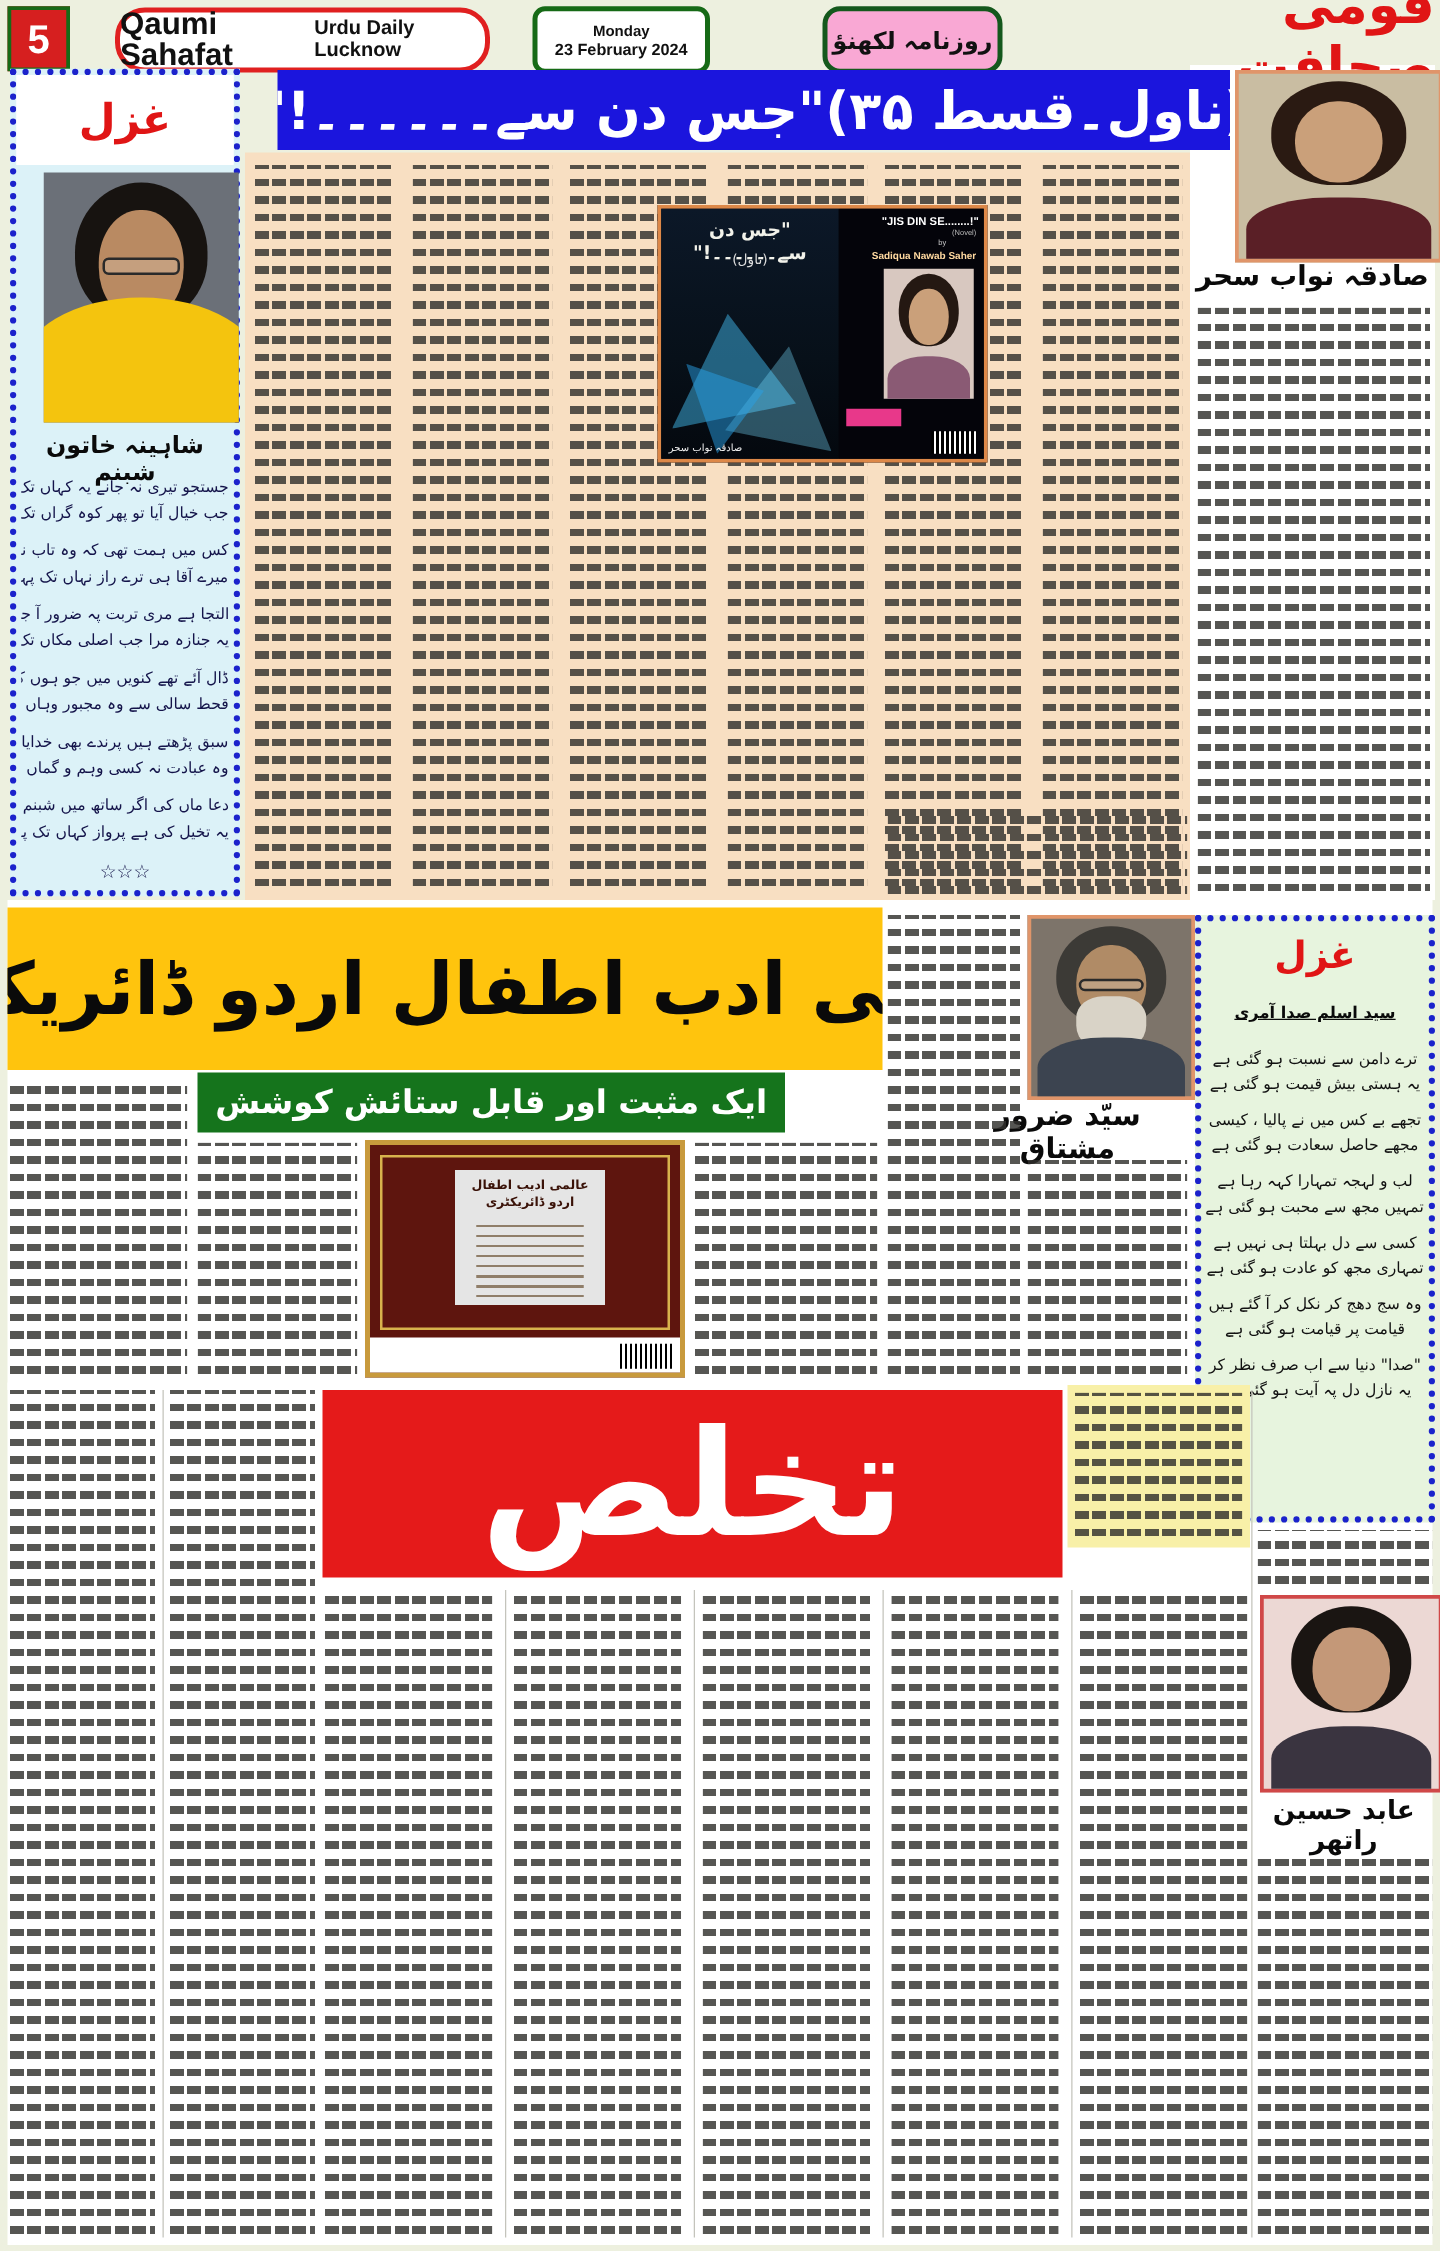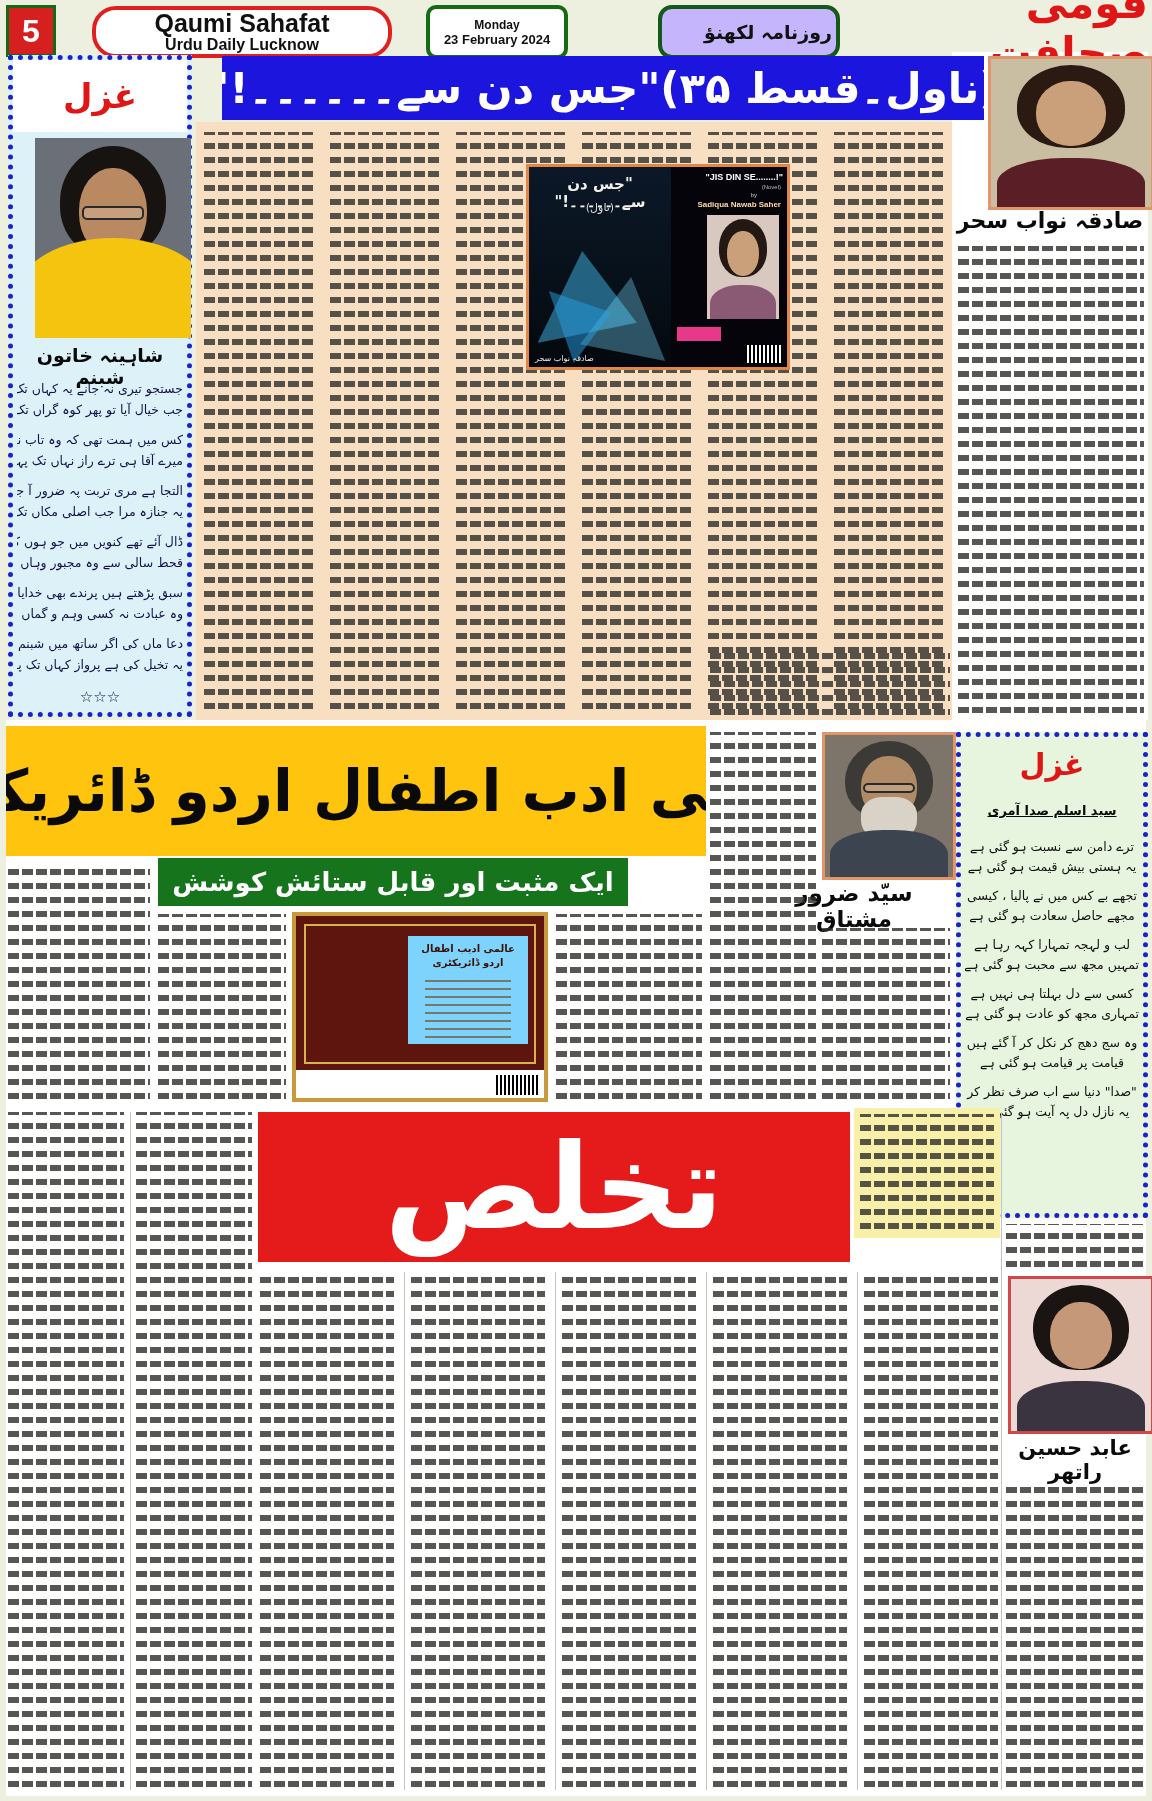--- a/index.html
+++ b/index.html
@@ -9,29 +9,29 @@
   
   .sim{position:absolute;
     background-image:repeating-linear-gradient(0deg,transparent 0 3px,#32312e 3px 9px,transparent 9px 14px);
     -webkit-mask-image:repeating-linear-gradient(90deg,#000 0 11px,transparent 11px 14px);
     mask-image:repeating-linear-gradient(90deg,#000 0 11px,transparent 11px 14px);
     opacity:.82;}
   
   .pageno{left:6px;top:5px;width:44px;height:46px;background:#D61F1F;border:3px solid #166A16;
     color:#fff;font:bold 32px "Liberation Sans",sans-serif;display:flex;align-items:center;justify-content:center;}
   .masthead{left:92px;top:6px;width:292px;height:44px;background:#fff;border:4px solid #E02020;border-radius:24px;
-    display:flex;flex-direction:column;align-items:center;justify-content:center;font-family:"Liberation Sans",sans-serif;}
+    display:flex;flex-direction:row;align-items:center;justify-content:center;font-family:"Liberation Sans",sans-serif;}
   .masthead .t{font-size:25px;font-weight:bold;color:#111;line-height:25px;}
   .masthead .s{font-size:16px;font-weight:bold;color:#111;}
   .datebox{left:426px;top:5px;width:134px;height:46px;background:#fff;border:4px solid #166A16;border-radius:10px;
     display:flex;flex-direction:column;align-items:center;justify-content:center;font-family:"Liberation Sans",sans-serif;}
   .datebox .d1{font-size:12px;font-weight:bold;color:#111;}
   .datebox .d2{font-size:13px;font-weight:bold;color:#111;}
-  .urdubox{left:658px;top:5px;width:136px;height:46px;background:#c4b5fd;border:4px solid #14581C;border-radius:14px;
-    display:flex;align-items:center;justify-content:center;font-size:19px;font-weight:bold;color:#111;padding-left:38px;}
+  .urdubox{left:658px;top:5px;width:136px;height:46px;background:#f9a8d4;border:4px solid #14581C;border-radius:14px;
+    display:flex;align-items:center;justify-content:center;font-size:19px;font-weight:bold;color:#111;}
   .urdu-mast{left:872px;top:2px;width:276px;height:52px;color:#E01515;font-size:42px;font-weight:bold;
     display:flex;align-items:center;justify-content:flex-end;direction:rtl;}
   
   .peach{left:196px;top:122px;width:756px;height:598px;background:#F8DFC2;}
   .white-novel-right{left:952px;top:52px;width:196px;height:668px;background:#fff;}
   .white-mid{left:6px;top:720px;width:1140px;height:392px;background:#fff;}
   .white-bot{left:6px;top:1106px;width:1140px;height:690px;background:#fff;}
   
   .headline{left:222px;top:56px;width:762px;height:64px;background:#1B15DD;color:#fff;
     font-size:42px;font-weight:bold;display:flex;align-items:center;justify-content:center;direction:rtl;white-space:nowrap;overflow:hidden;}
@@ -85,22 +85,22 @@
   
   .rbox{left:956px;top:732px;width:192px;height:486px;background:#E7F4DE;border:5px dotted #1B22CC;box-sizing:border-box;}
   .rbox .lg-head{position:absolute;left:0;top:10px;width:100%;text-align:center;color:#E01515;font-size:30px;font-weight:bold;}
   .rbox .poet{position:absolute;left:0;top:66px;width:100%;text-align:center;font-size:13px;font-weight:bold;color:#0a0a0a;
     text-decoration:underline;direction:rtl;}
   .rbox .verses{position:absolute;left:4px;top:100px;width:174px;direction:rtl;text-align:center;color:#111;}
   .rbox .verses .verse{font-size:12.5px;line-height:20px;white-space:nowrap;overflow:hidden;}
   
   .book2{left:292px;top:912px;width:256px;height:190px;background:#5E150E;border:4px solid #C89A3C;box-sizing:border-box;}
   .book2 .frame{position:absolute;left:8px;top:8px;right:8px;bottom:34px;border:2px solid #D8B24C;}
-  .book2 .panel{position:absolute;left:68px;top:20px;width:120px;height:108px;background:#7dd3fc;
-    display:flex;flex-direction:column;align-items:center;padding-top:6px;box-sizing:border-box;margin-left:44px;}
+  .book2 .panel{position:absolute;left:68px;top:20px;width:120px;height:108px;background:#e5e5e5;
+    display:flex;flex-direction:column;align-items:center;padding-top:6px;box-sizing:border-box;}
   .book2 .panel .bt{font-size:10px;font-weight:bold;color:#3a1208;text-align:center;direction:rtl;line-height:14px;padding:0 4px;}
   .book2 .panel .plines{margin-top:6px;width:86px;height:64px;
     background:repeating-linear-gradient(0deg,transparent 0 2px,#6b5234 2px 4px,transparent 4px 8px);opacity:.7;}
   .book2 .strip{position:absolute;left:0;bottom:0;width:100%;height:28px;background:#fff;}
   .book2 .bar{position:absolute;right:6px;bottom:3px;width:42px;height:20px;background:repeating-linear-gradient(90deg,#000 0 2px,#fff 2px 4px);}
   
   .banner-r{left:258px;top:1112px;width:592px;height:150px;background:#E51A1A;color:#fff;
     display:flex;align-items:center;justify-content:center;font-size:118px;font-weight:bold;direction:rtl;overflow:hidden;}
   .ycol{left:854px;top:1108px;width:146px;height:130px;background:#F8F0A8;}
   .vline{position:absolute;width:1px;background:#c4c4bc;}

